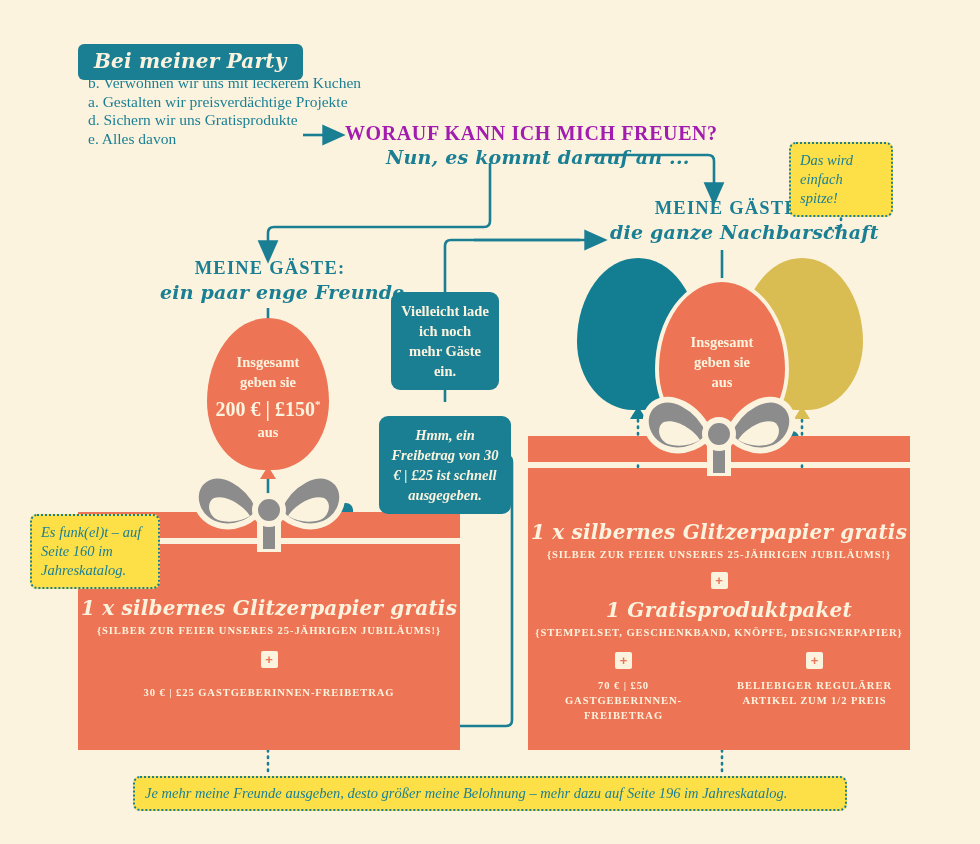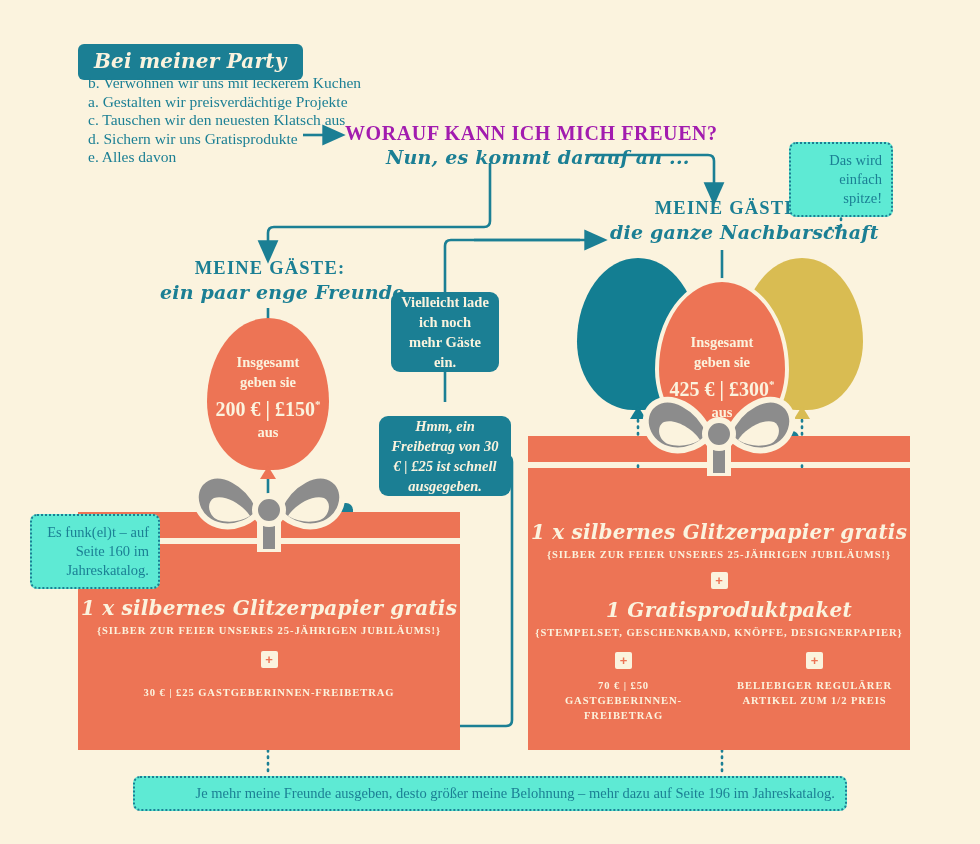--- a/index.html
+++ b/index.html
@@ -79,41 +79,41 @@
   }
   .balloon-text .l{font-size:14.5px;display:block;}
   .balloon-text .big{font-size:20px;display:block;line-height:25px;}
   .balloon-text .big sup{font-size:11px;}
 
   
   .tealbox{
     position:absolute;background:#1B7F94;color:#FBF3DE;
     border-radius:9px;text-align:center;font-weight:bold;
     font-size:14.5px;line-height:20px;
-    padding:0 10px;box-sizing:border-box;
+    padding:9px 10px;box-sizing:border-box;
   }
   #tb-more{left:391px;top:292px;width:108px;}
   #tb-hmm{left:379px;top:416px;width:132px;font-style:italic;}
 
   
   .pill{
     position:absolute;background:#1B7F94;color:#FBF3DE;
     border-radius:7px;font-weight:bold;font-size:13.5px;
     letter-spacing:1px;padding:6px 14px 7px;
     box-sizing:border-box;white-space:nowrap;
   }
   #pill-left{left:212px;top:503px;}
   #pill-right{left:658px;top:431px;}
 
   
   .dotbox{
     position:absolute;border:2.5px dotted #1B7F94;
-    border-radius:7px;color:#1B7F94;text-align:right;
+    border-radius:7px;color:#1B7F94;text-align:left;
     font-size:14.5px;line-height:19px;
-    padding:7px 9px;box-sizing:border-box;background:#5eead4;
+    padding:7px 9px;box-sizing:border-box;background:#fde047;font-style:italic;
   }
   #note-sparkle{left:30px;top:514px;width:130px;}
   #note-great{left:789px;top:142px;width:104px;}
   #note-footer{
     left:133px;top:776px;width:714px;
     font-size:14.5px;padding:6px 10px;
   }
 
   
   .gift{position:absolute;}
@@ -205,21 +205,20 @@
       <path d="M268,750 L268,776"></path>
       <path d="M722,750 L722,776"></path>
     </g>
   </svg>
 
   <div id="title-pill" class="script">Bei meiner Party</div>
 
   <div id="agenda">
     <div class="row">b. Verwöhnen wir uns mit leckerem Kuchen</div>
     <div class="row">a. Gestalten wir preisverdächtige Projekte</div>
-    <div class="row">c. Tauschen wir den neuesten Klatsch aus</div>
     <div class="row">d. Sichern wir uns Gratisprodukte</div>
     <div class="row">e. Alles davon</div>
   </div>
 
   <div id="q-head">WORAUF KANN ICH MICH FREUEN?</div>
   <div id="q-sub" class="script">Nun, es kommt darauf an ...</div>
 
   <div id="guests-left" class="guests">
     <div class="g1">MEINE GÄSTE:</div>
     <div class="g2 script">ein paar enge Freunde</div>
@@ -277,21 +276,20 @@
     <div class="body"></div>
     <div class="knot"></div>
   </div>
   <div id="bal-c-coral" class="balloon">
     <div class="body"></div>
     <div class="knot"></div>
   </div>
   <div class="balloon-text" style="left:655px;top:332px;width:134px;">
     <span class="l">Insgesamt</span>
     <span class="l">geben sie</span>
-    <span class="big"><span>425 € | £300</span><sup>*</sup></span>
     <span class="l">aus</span>
   </div>
 
   <div id="pill-right" class="pill">ICH BEKOMME</div>
 
   <div id="gift-right" class="gift">
     <div class="giftlid"></div>
     <div class="giftbody"></div>
     <svg class="bow" style="left:96px;top:-52px;width:190px;height:92px;" viewBox="0 0 190 92">
       <g stroke="#FBF3DE" stroke-width="6" fill="#8C8C8C">

